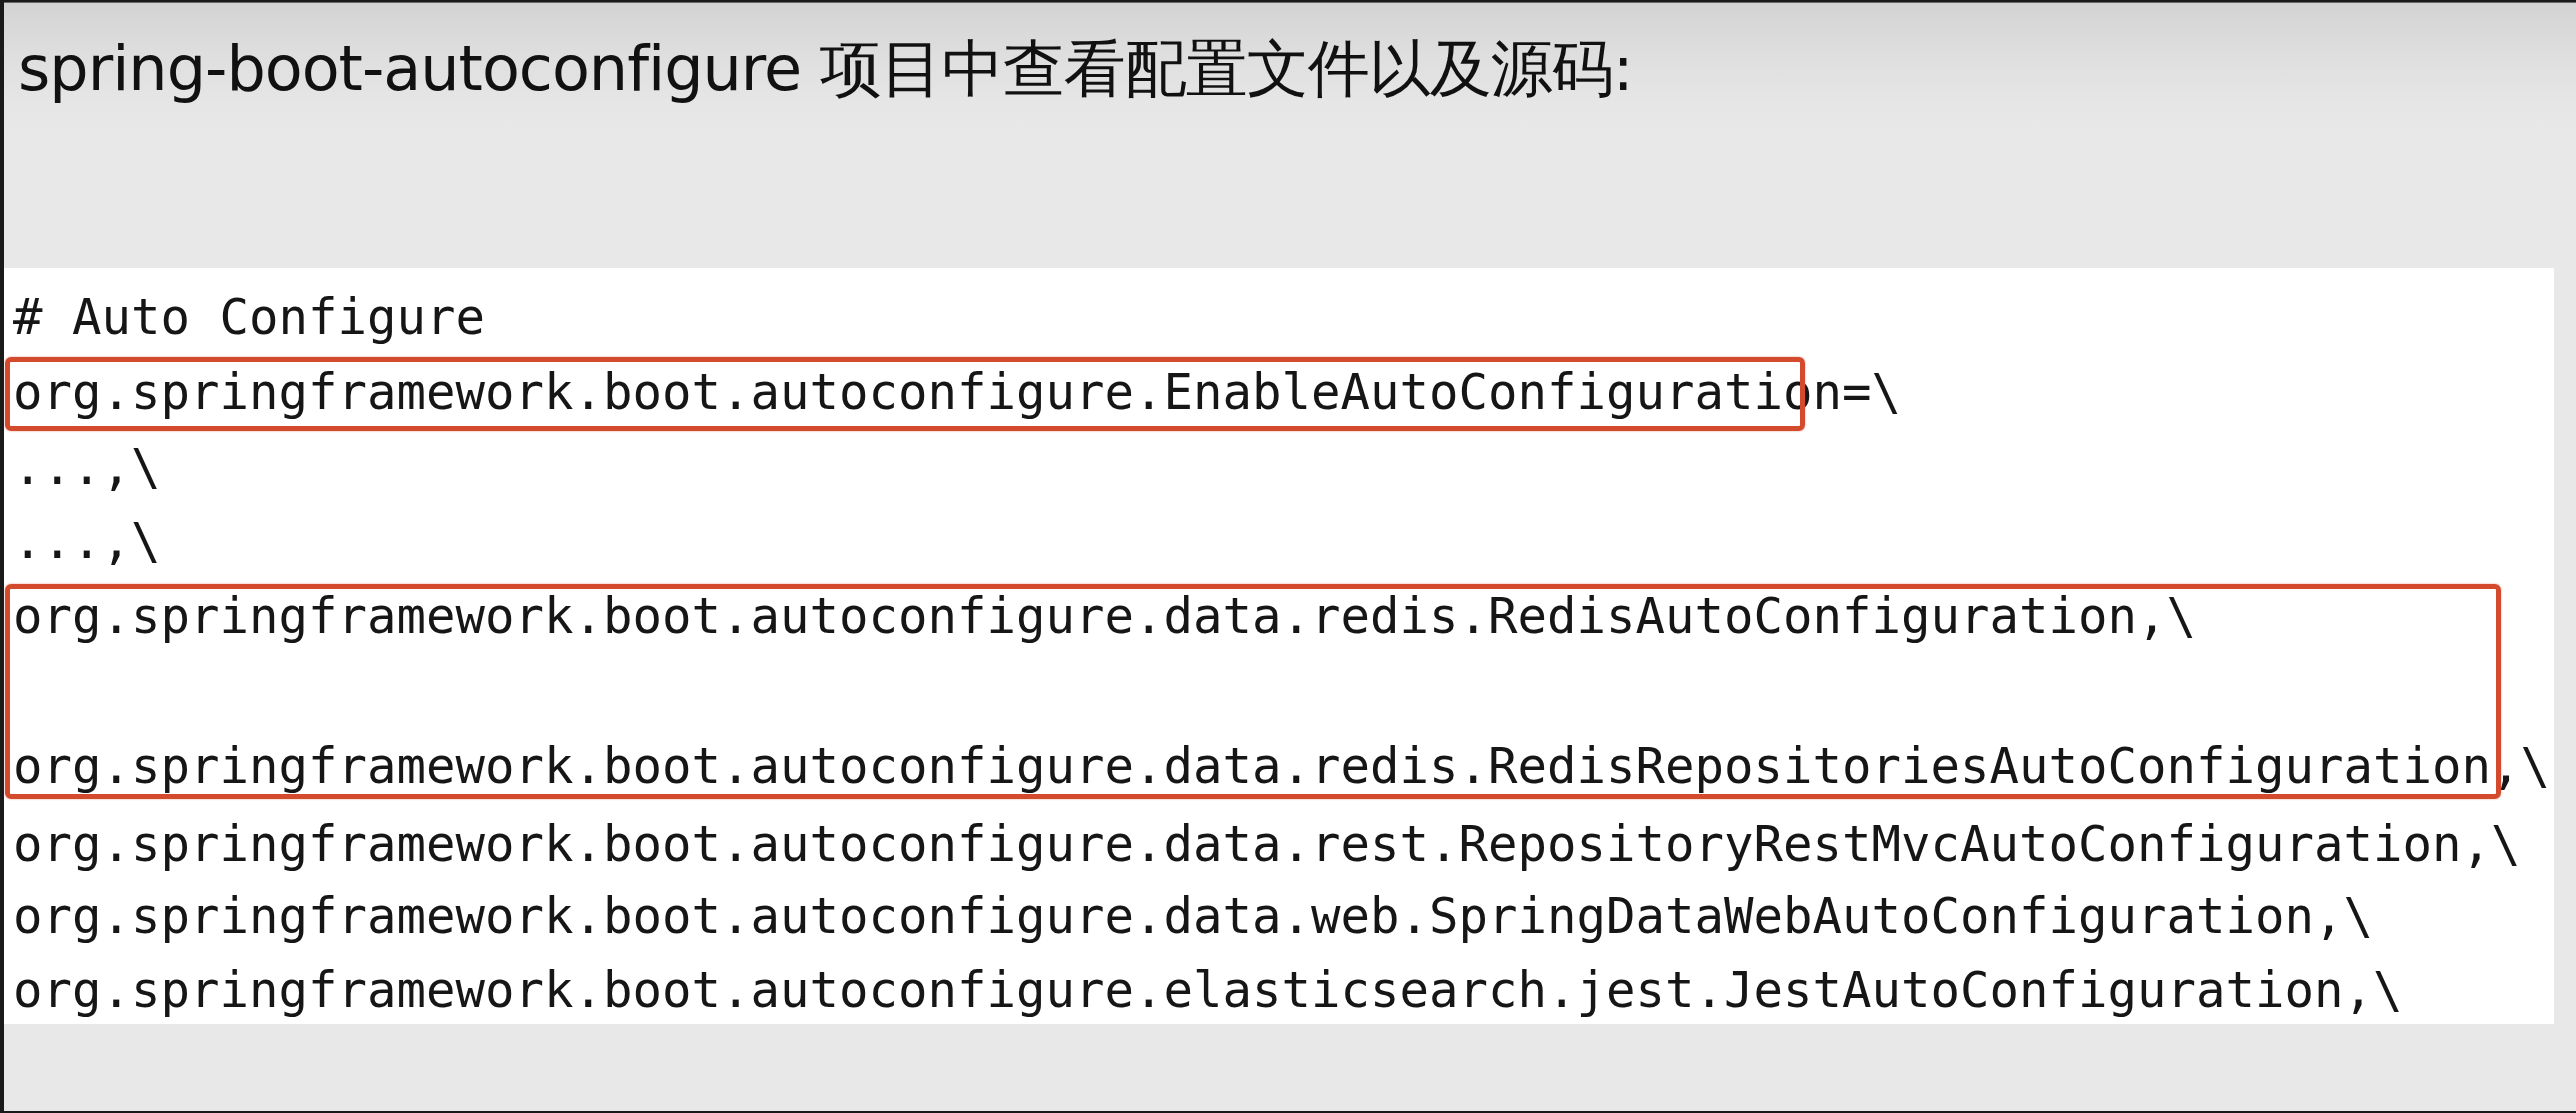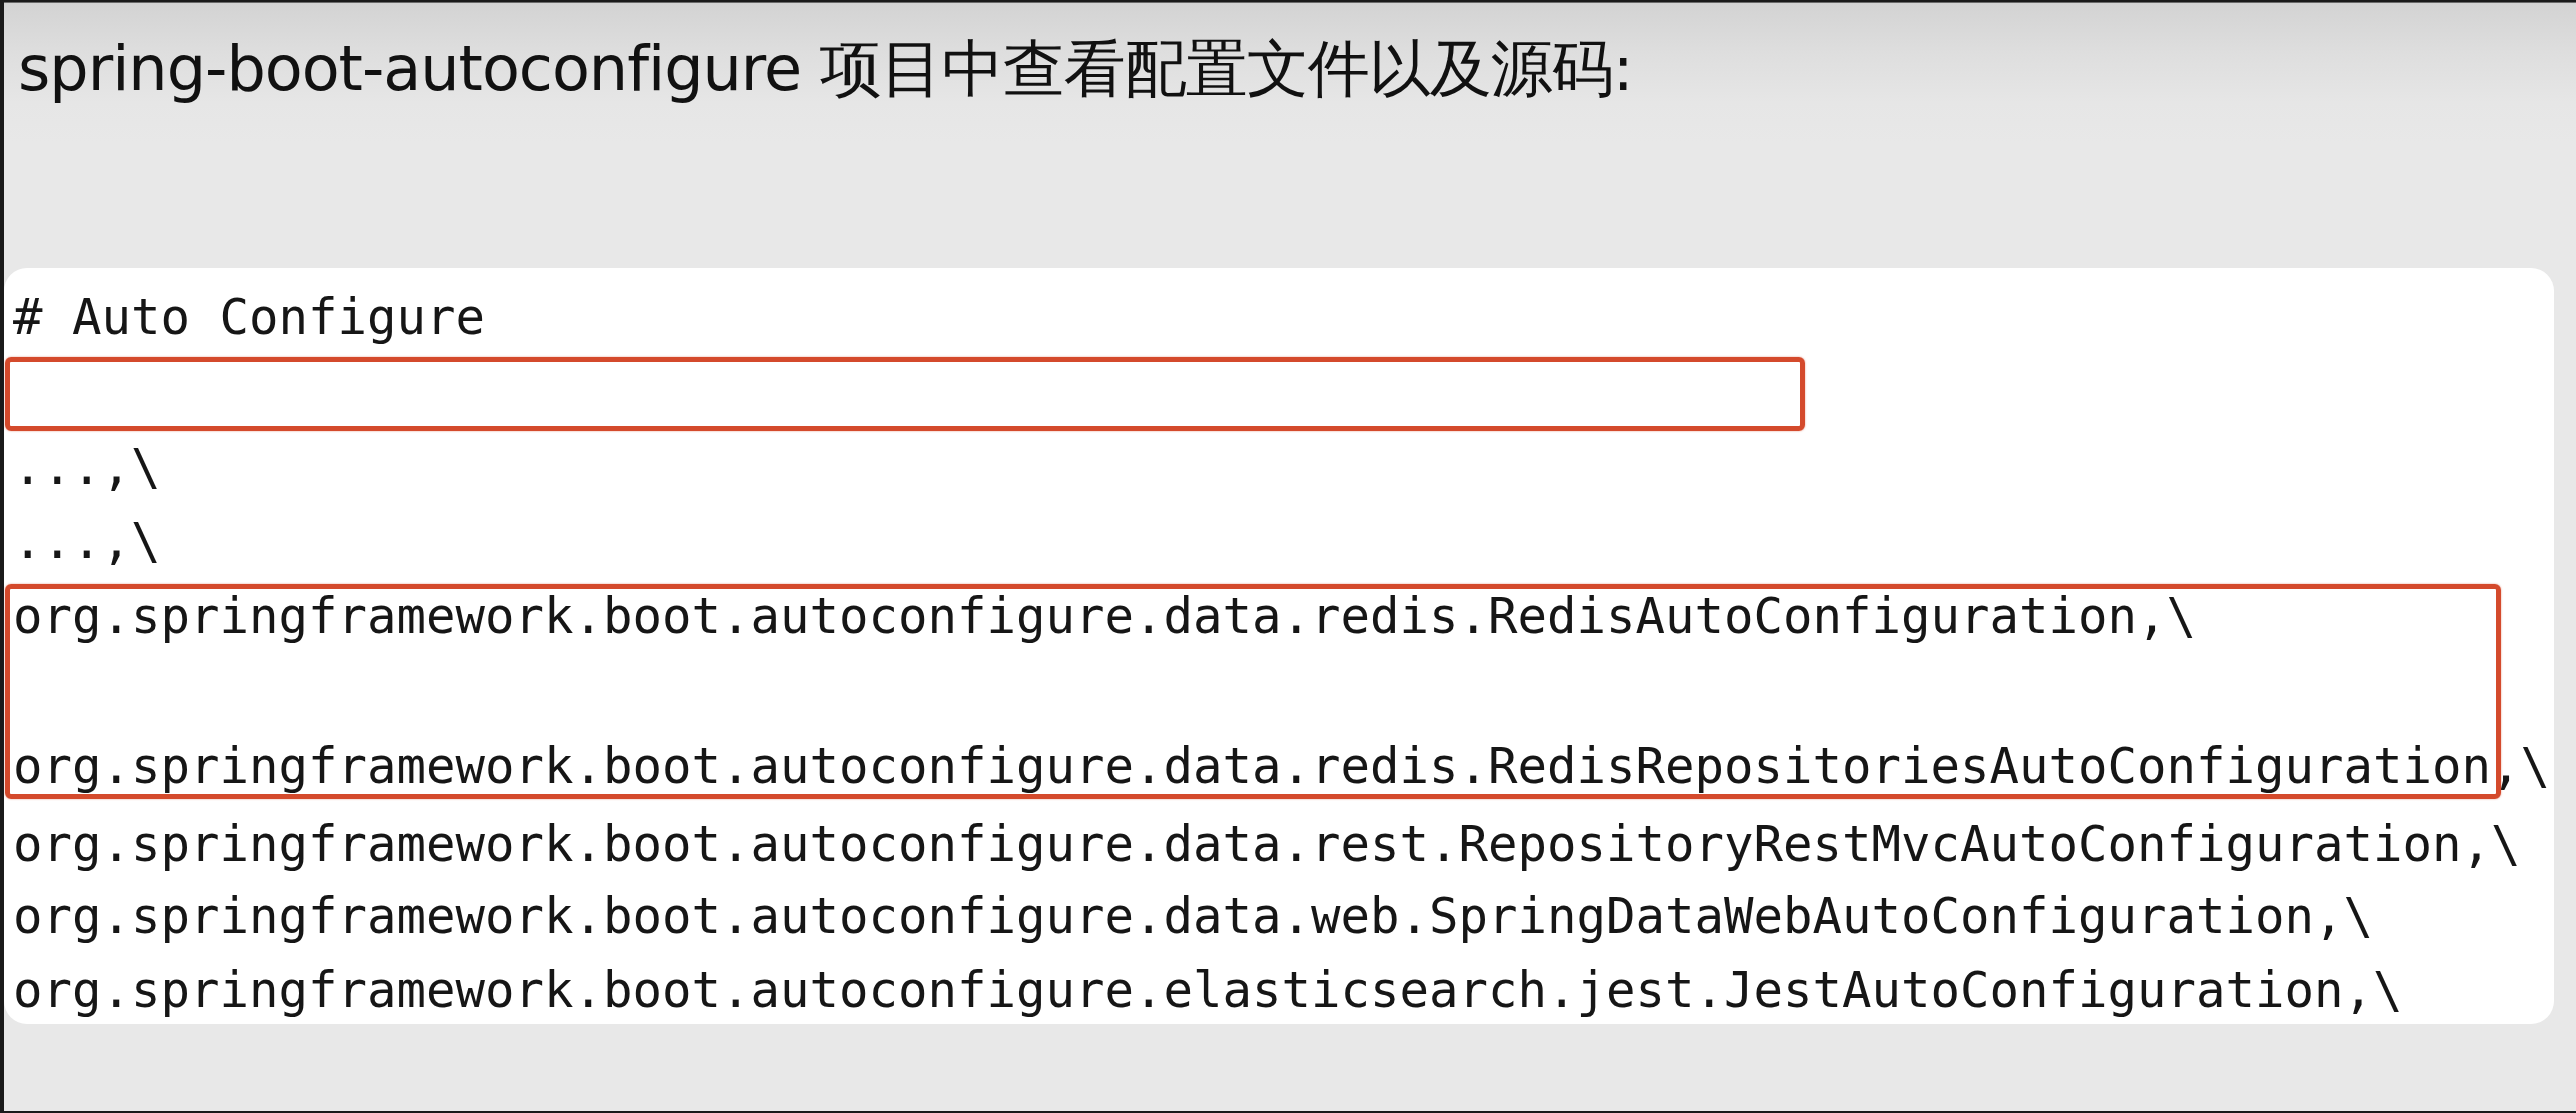--- a/index.html
+++ b/index.html
@@ -54,21 +54,20 @@
       color: #111;
       letter-spacing: -0.5px;
     }
     .code-panel {
       position: absolute;
       left: 0px;
       top: 265px;
       width: 2550px;
       height: 756px;
       background: #ffffff;
-      border-radius: 23px;
     }
     .code-line {
       position: absolute;
       left: 9px;
       font-family: "DejaVu Sans Mono", monospace;
       font-size: 49px;
       line-height: 60px;
       height: 60px;
       color: #161616;
       white-space: pre;
@@ -83,20 +82,21 @@
   </style>
 </head>
 <body>
 
 <div class="slide">
   <div class="title">spring-boot-autoconfigure 项目中查看配置文件以及源码:</div>
 
 
   <div class="code-panel">
     <div class="code-line" style="top:20px;"># Auto Configure</div>
+    <div class="code-line" style="top:95px;">org.springframework.boot.autoconfigure.EnableAutoConfiguration=\</div>
     <div class="code-line" style="top:170px;">...,\</div>
     <div class="code-line" style="top:244px;">...,\</div>
     <div class="code-line" style="top:319px;">org.springframework.boot.autoconfigure.data.redis.RedisAutoConfiguration,\</div>
     <div class="code-line" style="top:469px;">org.springframework.boot.autoconfigure.data.redis.RedisRepositoriesAutoConfiguration,\</div>
     <div class="code-line" style="top:547px;">org.springframework.boot.autoconfigure.data.rest.RepositoryRestMvcAutoConfiguration,\</div>
     <div class="code-line" style="top:619px;">org.springframework.boot.autoconfigure.data.web.SpringDataWebAutoConfiguration,\</div>
     <div class="code-line" style="top:693px;">org.springframework.boot.autoconfigure.elasticsearch.jest.JestAutoConfiguration,\</div>
 
     <div class="hl-box" style="left:1px; top:89px; width:1800px; height:74px;"></div>
     <div class="hl-box" style="left:1px; top:316px; width:2496px; height:215px;"></div>

